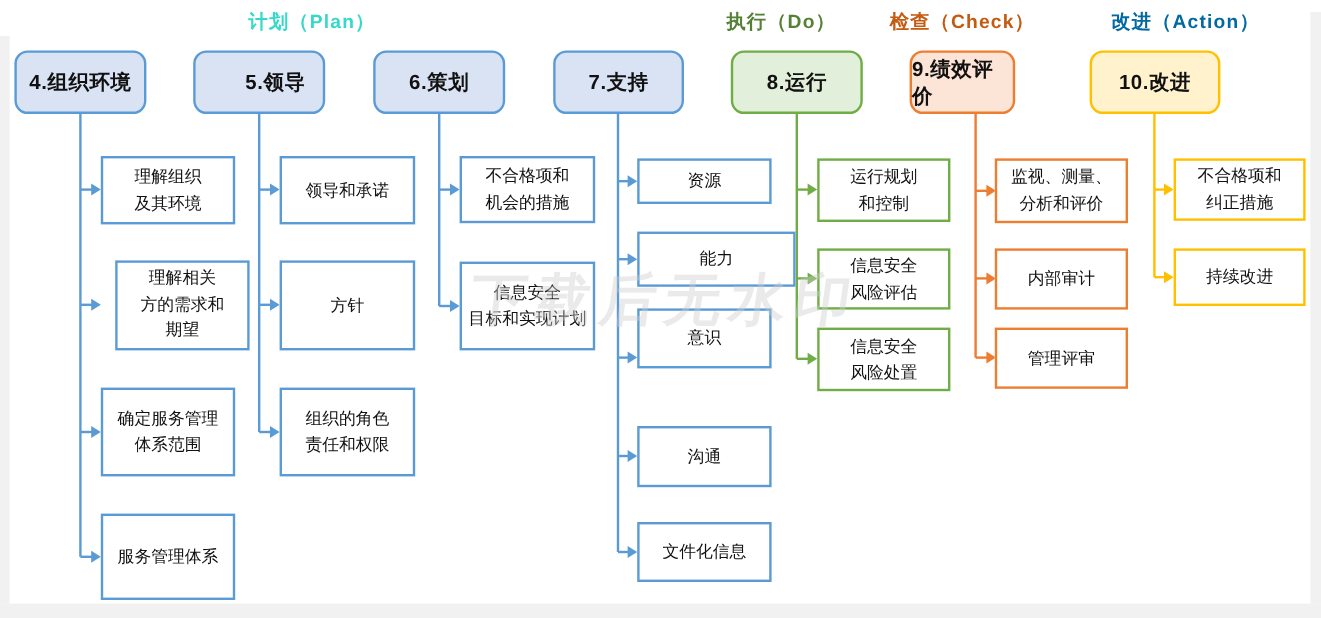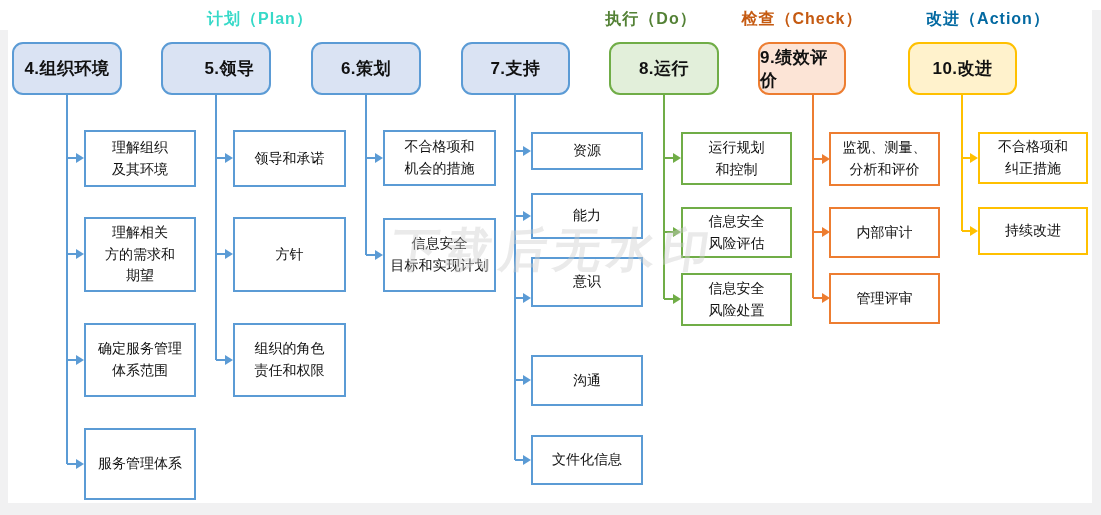--- a/index.html
+++ b/index.html
@@ -72,21 +72,21 @@
   <div class="phase" style="left:888px;color:#0369a1;">改进（Action）</div>
 
   <div class="hdr blue" style="left:12px;width:110px;">4.组织环境</div>
   <div class="vline blue" style="left:66px;top:95px;height:369px;"></div>
   <div class="arrow blue" style="left:67px;top:157px;width:15px;"></div>
   <div class="arrow blue" style="left:67px;top:253px;width:15px;"></div>
   <div class="arrow blue" style="left:67px;top:359px;width:15px;"></div>
   <div class="arrow blue" style="left:67px;top:463px;width:15px;"></div>
   <div class="node blue" style="left:84px;top:130px;width:112px;height:57px;">理解组织
 及其环境</div>
-  <div class="node blue" style="left:84px;top:217px;width:112px;height:75px;font-family:Liberation Serif, serif;">理解相关
+  <div class="node blue" style="left:96px;top:217px;width:112px;height:75px;font-family:Liberation Serif, serif;">理解相关
 方的需求和
 期望</div>
   <div class="node blue" style="left:84px;top:323px;width:112px;height:74px;">确定服务管理
 体系范围</div>
   <div class="node blue" style="left:84px;top:428px;width:112px;height:72px;">服务管理体系</div>
 
   <div class="hdr blue" style="left:161px;width:110px;padding-left:27px;">5.领导</div>
   <div class="vline blue" style="left:215px;top:95px;height:265px;"></div>
   <div class="arrow blue" style="left:216px;top:157px;width:15px;"></div>
   <div class="arrow blue" style="left:216px;top:253px;width:15px;"></div>
@@ -106,21 +106,21 @@
 目标和实现计划</div>
 
   <div class="hdr blue" style="left:461px;width:109px;">7.支持</div>
   <div class="vline blue" style="left:514px;top:95px;height:365px;"></div>
   <div class="arrow blue" style="left:515px;top:150px;width:14px;"></div>
   <div class="arrow blue" style="left:515px;top:215px;width:14px;"></div>
   <div class="arrow blue" style="left:515px;top:297px;width:14px;"></div>
   <div class="arrow blue" style="left:515px;top:379px;width:14px;"></div>
   <div class="arrow blue" style="left:515px;top:459px;width:14px;"></div>
   <div class="node blue" style="left:531px;top:132px;width:112px;height:38px;">资源</div>
-  <div class="node blue" style="left:531px;top:193px;width:112px;height:46px;">能力</div>
+  <div class="node blue" style="left:531px;top:193px;width:132px;height:46px;">能力</div>
   <div class="node blue" style="left:531px;top:257px;width:112px;height:50px;">意识</div>
   <div class="node blue" style="left:531px;top:355px;width:112px;height:51px;">沟通</div>
   <div class="node blue" style="left:531px;top:435px;width:112px;height:50px;">文件化信息</div>
 
   <div class="hdr green" style="left:609px;width:110px;">8.运行</div>
   <div class="vline green" style="left:663px;top:95px;height:204px;"></div>
   <div class="arrow green" style="left:664px;top:157px;width:15px;"></div>
   <div class="arrow green" style="left:664px;top:231px;width:15px;"></div>
   <div class="arrow green" style="left:664px;top:298px;width:15px;"></div>
   <div class="node green" style="left:681px;top:132px;width:111px;height:53px;">运行规划

